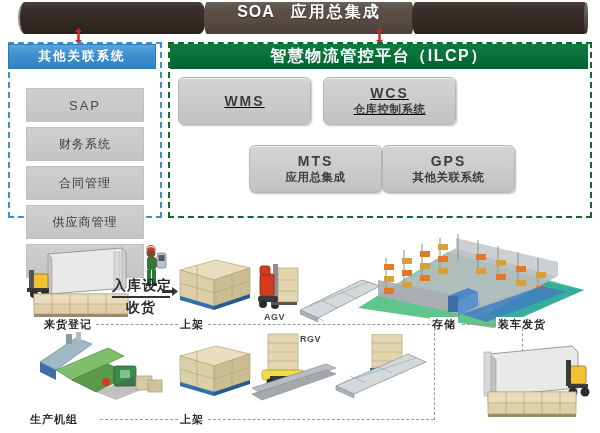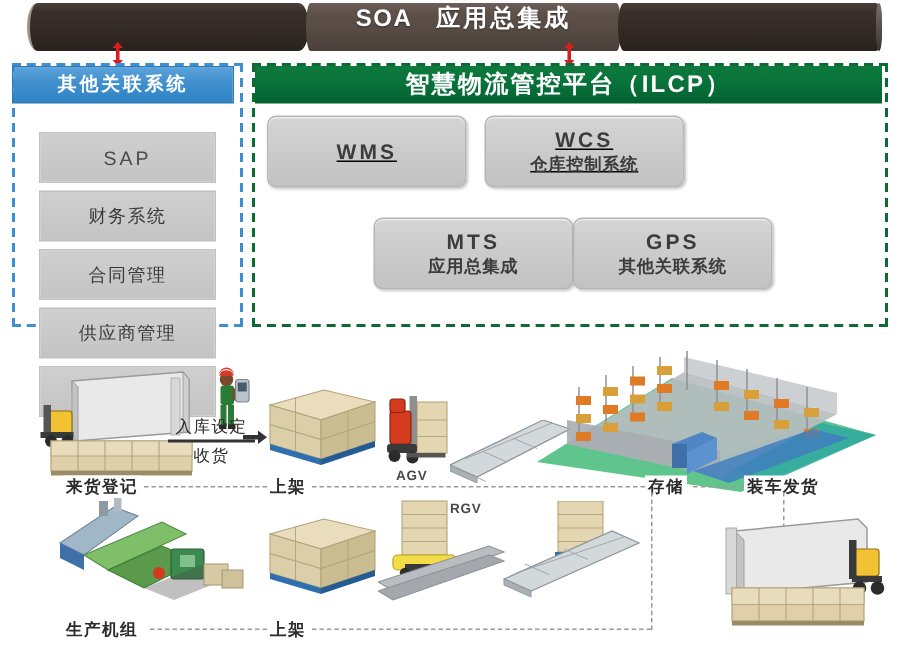--- a/index.html
+++ b/index.html
@@ -102,21 +102,21 @@
 
   
   .illus { position: absolute; left: 0; top: 232px; width: 600px; height: 201px; }
   .ill-label {
     position: absolute; font-size: 11px; font-weight: bold; color: #2b2b2b;
     letter-spacing: 1px; white-space: nowrap; background: #ffffff; padding: 0 2px;
   }
   .dash-h { position: absolute; border-top: 1px dashed #9a9a9a; height: 0; }
   .dash-v { position: absolute; border-left: 1px dashed #9a9a9a; width: 0; }
   .proc-text {
-    position: absolute; text-align: center; font-size: 11px; font-weight: normal;
+    position: absolute; text-align: center; font-size: 14px; font-weight: bold;
     color: #2b2b2b; letter-spacing: 1px; white-space: nowrap;
   }
   .proc-text .top { display: block; border-bottom: 2px solid #333; padding-bottom: 1px; }
   .proc-text .bot { display: block; padding-top: 1px; }
   .proc-arrow { position: absolute; }
 
   
   .art { position: absolute; }
   .small-cap { position: absolute; font-size: 9px; font-weight: bold; color: #4a4a4a; letter-spacing: .5px; }
 </style>
@@ -394,20 +394,20 @@
 
       <rect x="14" y="52" width="88" height="22" fill="#dfd0aa" stroke="#b3a277" stroke-width="0.8"></rect>
       <rect x="14" y="52" width="88" height="11" fill="#e8dcbc" stroke="#b3a277" stroke-width="0.6"></rect>
       <line x1="32" y1="52" x2="32" y2="74" stroke="#b3a277" stroke-width="0.7"></line>
       <line x1="50" y1="52" x2="50" y2="74" stroke="#b3a277" stroke-width="0.7"></line>
       <line x1="68" y1="52" x2="68" y2="74" stroke="#b3a277" stroke-width="0.7"></line>
       <line x1="86" y1="52" x2="86" y2="74" stroke="#b3a277" stroke-width="0.7"></line>
       <rect x="14" y="74" width="88" height="3" fill="#9a8c66"></rect>
     </svg>
 
-    <div class="ill-label" style="left:42px; top:180px;">生产机组</div>
+    <div class="ill-label" style="left:28px; top:180px;">生产机组</div>
     <div class="dash-h" style="left:100px; top:187px; width:78px;"></div>
     <div class="ill-label" style="left:178px; top:180px;">上架</div>
     <div class="dash-h" style="left:208px; top:187px; width:226px;"></div>
 
   </div>
 
 </div>
 
 </body></html>

